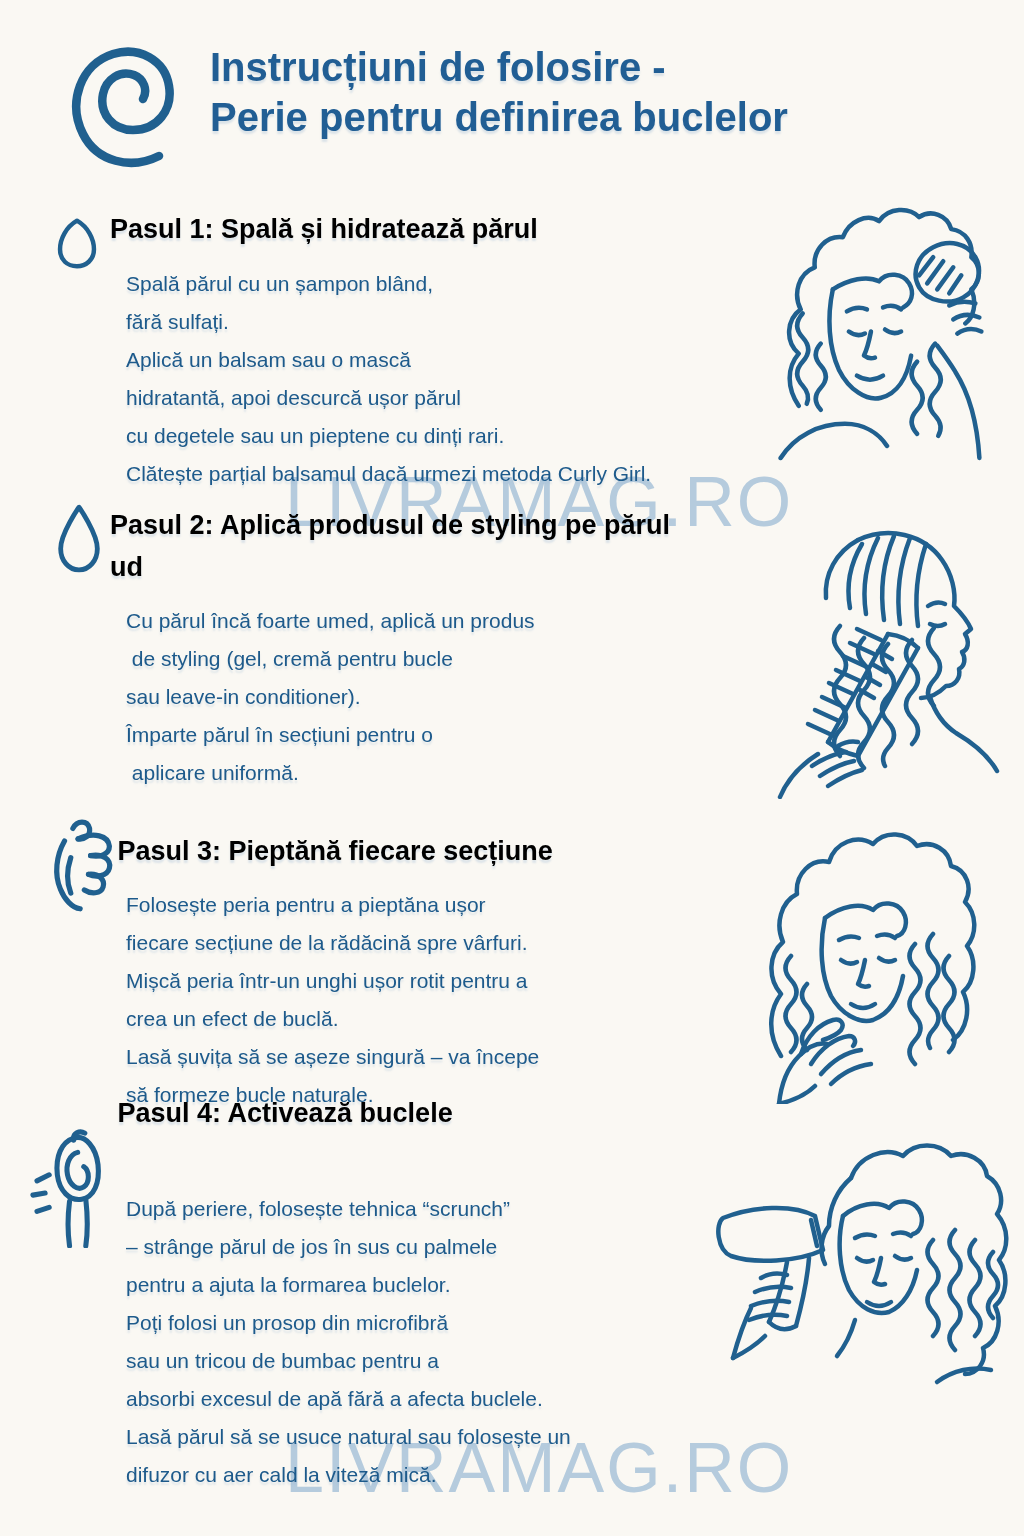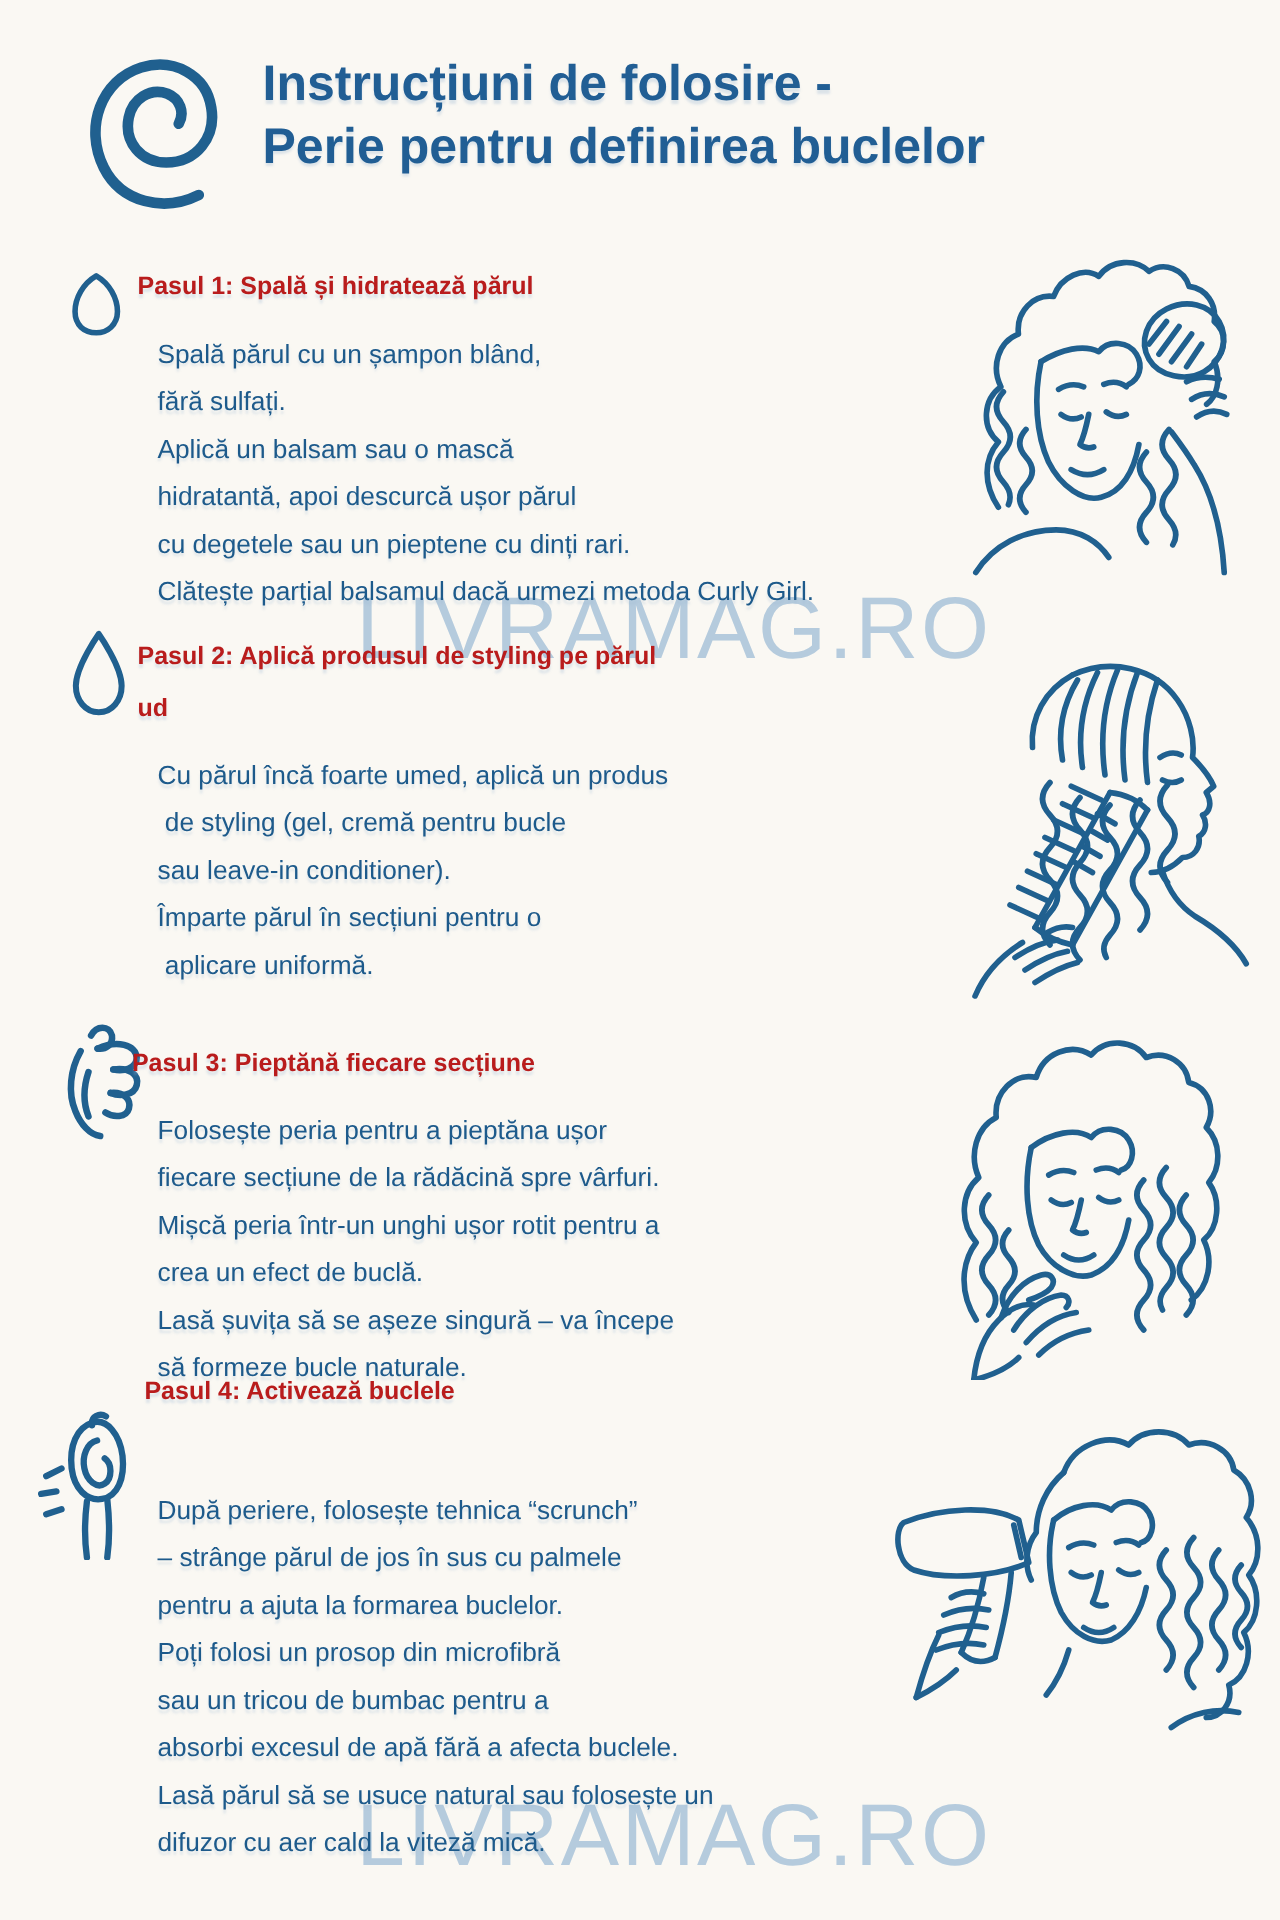--- a/index.html
+++ b/index.html
@@ -17,30 +17,30 @@
   }
   .wm-mid{left:237px;top:462px;}
   .wm-bottom{left:237px;top:1428px;}
   .logo{left:55px;top:28px;}
   .title{
     left:210px;top:42px;margin:0;
     font-size:40px;line-height:50px;font-weight:700;color:#215e94;
     white-space:pre;text-shadow:0 3px 2px rgba(150,180,210,.30);
   }
   .step-heading{
-    margin:0;font-size:20px;line-height:42px;font-weight:700;color:#b91c1c;
+    margin:0;font-size:27px;line-height:42px;font-weight:700;color:#000000;
     white-space:pre;text-shadow:0 3px 2px rgba(150,180,210,.30);
   }
   .step-body{
     margin:16px;font-size:21px;line-height:38px;font-weight:400;color:#1d5a8b;
     white-space:pre;text-shadow:0 3px 2px rgba(150,180,210,.28);
   }
   .h1{left:110px;top:208px;}  .b1{left:110px;top:249px;}
   .h2{left:110px;top:504px;}  .b2{left:110px;top:586px;}
-  .h3{left:100px;top:830px;}  .b3{left:110px;top:870px;}
+  .h3{left:110px;top:830px;}  .b3{left:110px;top:870px;}
   .h4{left:110px;top:1092px;} .b4{left:110px;top:1174px;}
   .ic1{left:52px;top:215px;}
   .ic2{left:52px;top:502px;}
   .ic3{left:33px;top:818px;}
   .ic4{left:20px;top:1128px;}
   .il1{left:768px;top:195px;}
   .il2{left:772px;top:514px;}
   .il3{left:745px;top:816px;}
   .il4{left:705px;top:1124px;}
   svg{display:block;}

